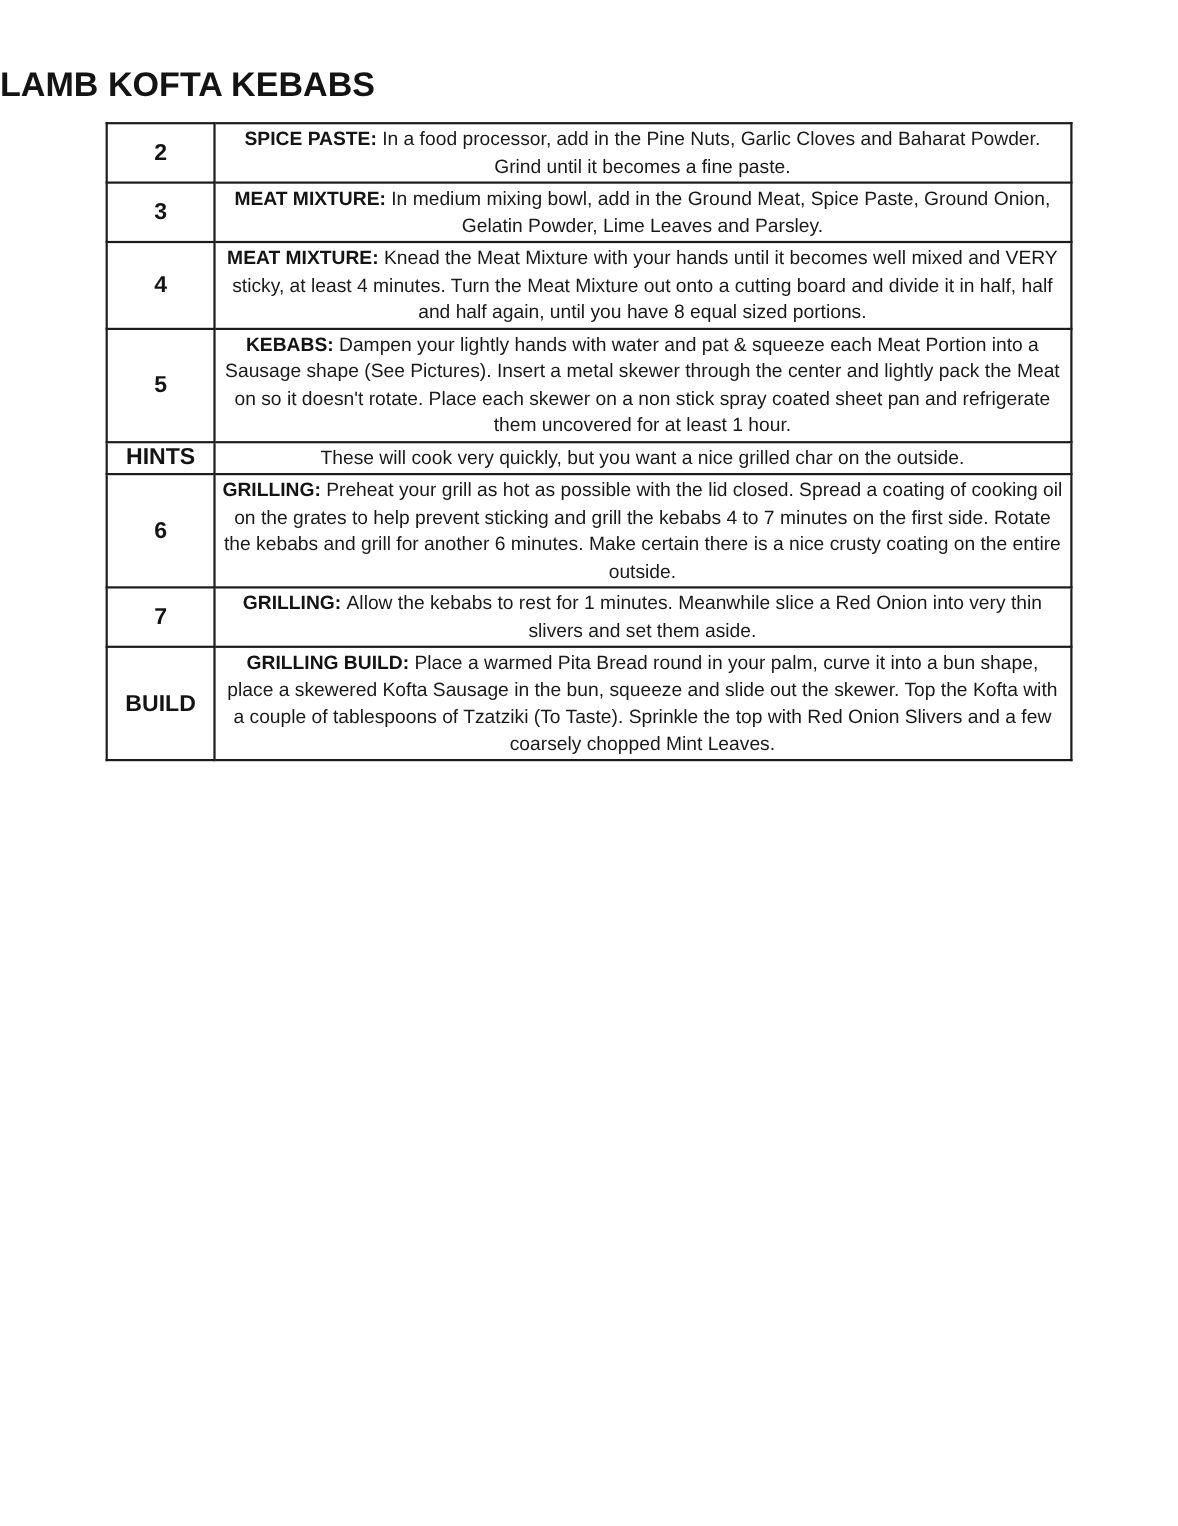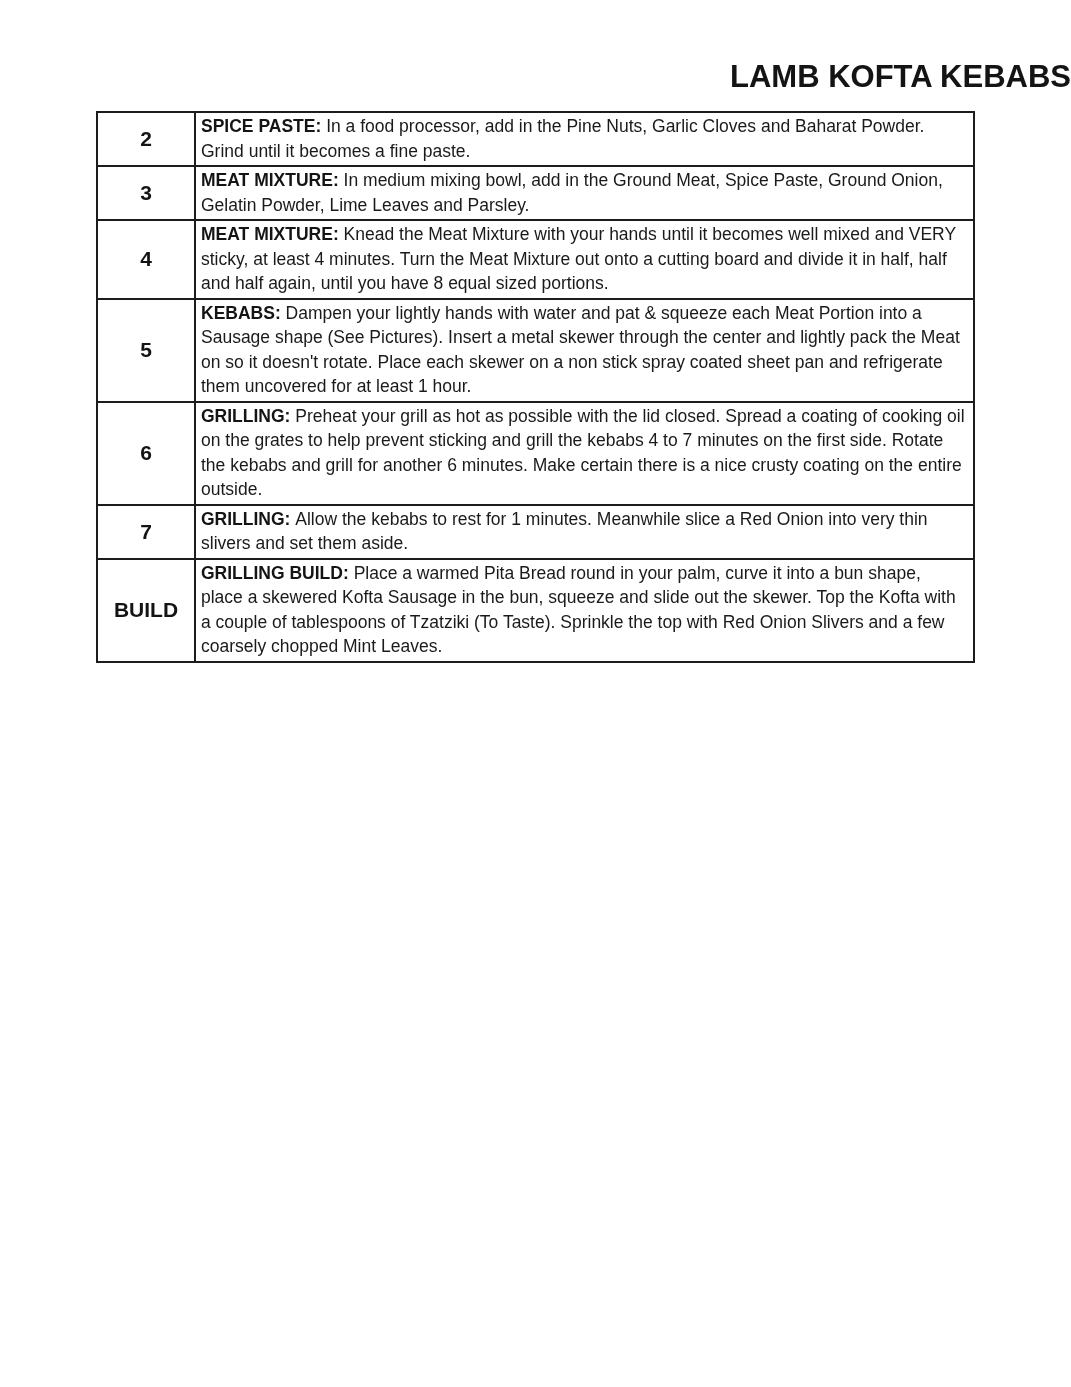--- a/index.html
+++ b/index.html
@@ -10,21 +10,21 @@
   body {
     width: 1071px;
     height: 1387px;
     position: relative;
     font-family: "Liberation Sans", "DejaVu Sans", sans-serif;
     color: #161616;
   }
   .page-title {
     margin: 0;
     padding-top: 57px;
-    text-align: right;
+    text-align: left;
     font-weight: bold;
     font-size: 31px;
     line-height: 40px;
     color: #141414;
   }
   table.recipe {
     border-collapse: collapse;
     table-layout: fixed;
     margin: 14px 0 0 96px;
     width: 879px;
@@ -39,20 +39,21 @@
     font-weight: bold;
     font-size: 21px;
     padding: 0 2px;
     color: #141414;
   }
   td.step-instruction {
     font-size: 17.5px;
     line-height: 24.5px;
     padding: 1px 6px 2px 5px;
     color: #1a1a1a;
+    text-align: center;
   }
   .heading {
     font-weight: bold;
     color: #141414;
   }
 </style>
 </head>
 <body>
 
 <h1 class="page-title">LAMB KOFTA KEBABS</h1>
@@ -72,20 +73,24 @@
   <tr>
     <td class="step-label">4</td>
     <td class="step-instruction"><span class="heading">MEAT MIXTURE: </span><span>Knead the Meat Mixture with your hands until it becomes well mixed and VERY sticky, at least 4 minutes. Turn the Meat Mixture out onto a cutting board and divide it in half, half and half again, until you have 8 equal sized portions.</span></td>
   </tr>
 
   <tr>
     <td class="step-label">5</td>
     <td class="step-instruction"><span class="heading">KEBABS: </span><span>Dampen your lightly hands with water and pat &amp; squeeze each Meat Portion into a Sausage shape (See Pictures). Insert a metal skewer through the center and lightly pack the Meat on so it doesn't rotate. Place each skewer on a non stick spray coated sheet pan and refrigerate them uncovered for at least 1 hour.</span></td>
   </tr>
 
+  <tr>
+    <td class="step-label">HINTS</td>
+    <td class="step-instruction"><span class="heading"></span><span>These will cook very quickly, but you want a nice grilled char on the outside.</span></td>
+  </tr>
 
   <tr>
     <td class="step-label">6</td>
     <td class="step-instruction"><span class="heading">GRILLING: </span><span>Preheat your grill as hot as possible with the lid closed. Spread a coating of cooking oil on the grates to help prevent sticking and grill the kebabs 4 to 7 minutes on the first side. Rotate the kebabs and grill for another 6 minutes. Make certain there is a nice crusty coating on the entire outside.</span></td>
   </tr>
 
   <tr>
     <td class="step-label">7</td>
     <td class="step-instruction"><span class="heading">GRILLING: </span><span>Allow the kebabs to rest for 1 minutes. Meanwhile slice a Red Onion into very thin slivers and set them aside.</span></td>
   </tr>

